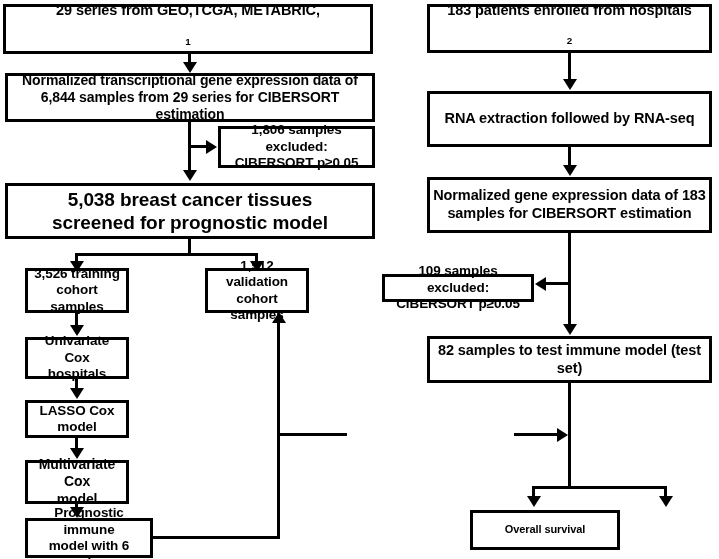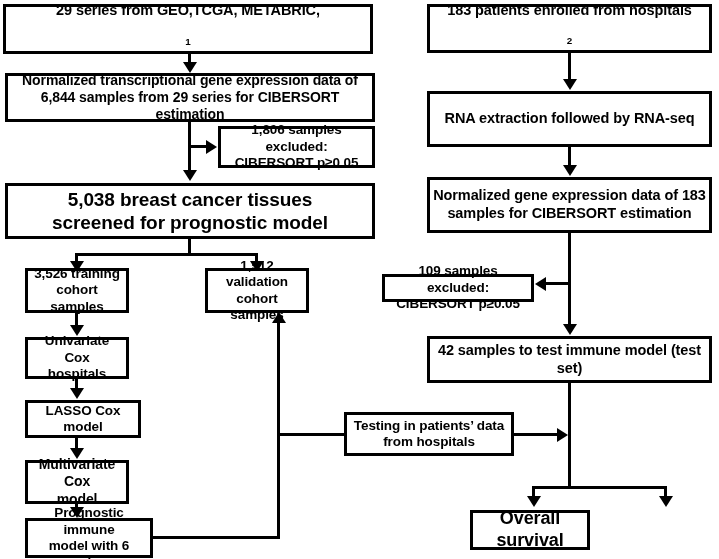--- a/index.html
+++ b/index.html
@@ -72,32 +72,32 @@
   }
 
   
   #n-sources        { left: 3px;   top: 4px;   width: 370px; height: 50px;  font-size: 14.5px; }
   #n-normalized-l   { left: 5px;   top: 73px;  width: 370px; height: 49px;  font-size: 14px; }
   #n-excluded-1806  { left: 218px; top: 126px; width: 157px; height: 42px;  font-size: 13.5px; }
   #n-tissues        { left: 5px;   top: 183px; width: 370px; height: 56px;  font-size: 19px; }
   #n-training       { left: 25px;  top: 268px; width: 104px; height: 45px;  font-size: 13.5px; }
   #n-validation     { left: 205px; top: 268px; width: 104px; height: 45px;  font-size: 13.5px; }
   #n-univariate     { left: 25px;  top: 337px; width: 104px; height: 42px;  font-size: 13.5px; }
-  #n-lasso          { left: 25px;  top: 400px; width: 116px; height: 38px;  font-size: 13.5px; }
+  #n-lasso          { left: 25px;  top: 400px; width: 104px; height: 38px;  font-size: 13.5px; }
   #n-multivariate   { left: 25px;  top: 460px; width: 104px; height: 44px;  font-size: 14px; }
   #n-prognostic     { left: 25px;  top: 518px; width: 128px; height: 40px;  font-size: 13.5px; }
 
   
   #n-patients       { left: 427px; top: 4px;   width: 285px; height: 49px;  font-size: 14.5px; }
   #n-rna            { left: 427px; top: 91px;  width: 285px; height: 56px;  font-size: 14.5px; }
   #n-normalized-r   { left: 427px; top: 177px; width: 285px; height: 56px;  font-size: 14.5px; }
   #n-excluded-109   { left: 382px; top: 274px; width: 152px; height: 28px;  font-size: 13.5px; }
   #n-testset        { left: 427px; top: 336px; width: 285px; height: 47px;  font-size: 14.5px; }
   #n-testing        { left: 344px; top: 412px; width: 170px; height: 44px;  font-size: 13.5px; }
-  #n-overall        { left: 470px; top: 510px; width: 120px; height: 40px;  font-size: 18px; justify-content: center; }
+  #n-overall        { left: 470px; top: 510px; width: 150px; height: 40px;  font-size: 11px; justify-content: center; }
   #n-therapeutic    { left: 612px; top: 510px; width: 104px; height: 40px;  font-size: 13.5px; }
 </style>
 </head>
 <body>
 
 <div id="canvas">
 
   <div class="node" id="n-sources">
     <span>
       <span>29 series from GEO,TCGA, METABRIC,</span>
@@ -163,27 +163,23 @@
     <span>Normalized gene expression data of 183
 samples for CIBERSORT estimation</span>
   </div>
 
   <div class="node" id="n-excluded-109">
     <span>109 samples excluded:
 CIBERSORT p≥0.05</span>
   </div>
 
   <div class="node" id="n-testset">
-    <span>42 samples to test immune model (test set)</span>
-  </div>
-
-  <div class="node" id="n-testing">
-    <span>Testing in patients’ data
-from hospitals</span>
-  </div>
+    <span>82 samples to test immune model (test set)</span>
+  </div>
+
 
   <div class="node" id="n-overall">
     <span>Overall survival</span>
   </div>
 
 
   <div class="vline" style="left:188px; top:54px; height:12px;"></div>
   <div class="arrow-down" style="left:182.5px; top:62px;"></div>
 
   <div class="vline" style="left:188px; top:122px; height:50px;"></div>

